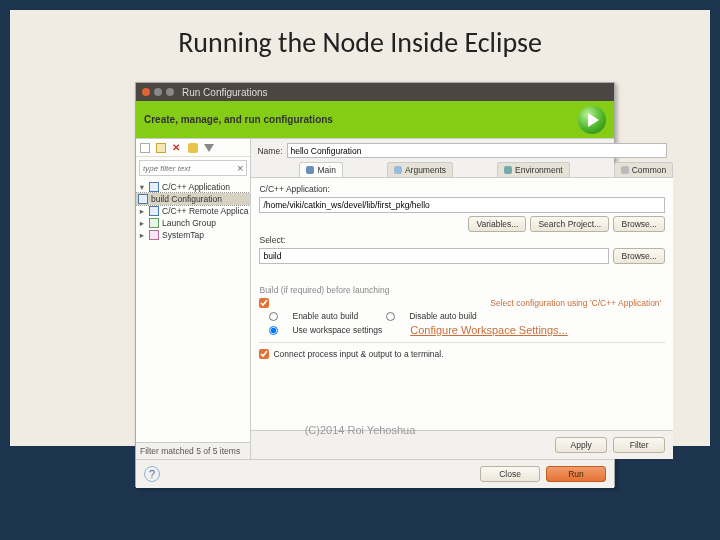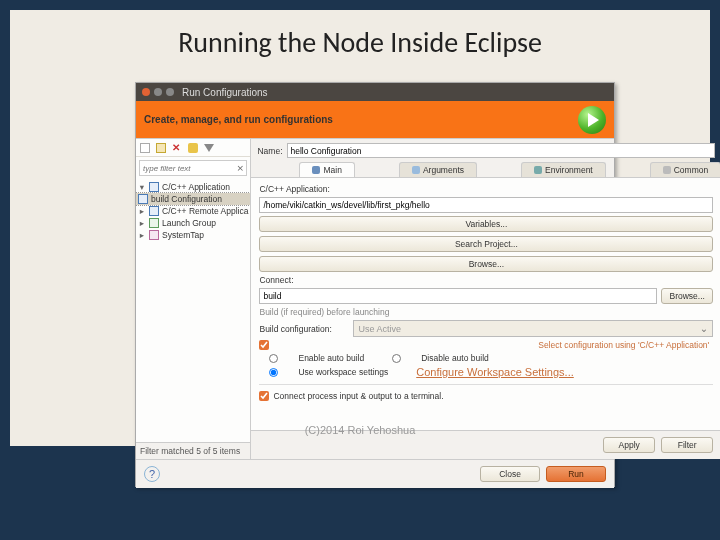--- a/index.html
+++ b/index.html
@@ -34,21 +34,21 @@
   .tb-dots { display: flex; gap: 4px; margin-left: 6px; }
   .dot { width: 8px; height: 8px; border-radius: 50%; }
   .dot.r { background: #e26234; }
   .dot.g { background: #888; }
   .dot.m { background: #888; }
   .tb-label { color: #ddd; margin-left: 8px; font-size: 10px; }
   .headerbar {
     height: 38px; display:flex; align-items:center;
     justify-content: space-between; padding: 0 8px;
     border-bottom: 1px solid #ccc;
-    background: #f97316;
+    background: #84cc16;
   }
   .headerbar-title { font-weight: bold; font-size: 10px; color: #333; }
   .runbtn {
     width: 28px; height: 28px; border-radius: 50%;
     background: radial-gradient(circle at 35% 30%, #b6f58e, #4db329 55%, #2b7a12);
     position: relative;
   }
   .runbtn::after {
     content:""; position:absolute; left:10px; top:7px;
     border-left: 11px solid #fff; border-top:7px solid transparent;
@@ -94,54 +94,54 @@
   }
   .rightpane { flex:1; display:flex; flex-direction:column; }
   .namerow { display:flex; align-items:center; gap:4px; padding:4px 6px 2px; }
   .namerow input {
     flex:1; border:1px solid #bbb; height:15px; font-size:8.5px;
     padding:0 3px; background:#fff;
   }
   .tabs { display:flex; border-bottom:1px solid #ccc; padding-left:6px; gap:2px; margin-top:2px; }
   .tab {
     border:1px solid #ccc; border-bottom:none;
-    padding:2px 12px; font-size:8.5px; background:#e6e2d8;
+    padding:2px 6px; font-size:8.5px; background:#e6e2d8;
     display:flex; align-items:center; gap:3px;
     border-radius:3px 3px 0 0;
     margin-left:42px;
   }
   .tab.active { background:#fdfdfc; }
   .tab .tico { width:8px;height:8px; background:#a8c; border-radius:2px; }
   .tab.active .tico { background:#6a8fbd; }
   .form { padding:6px 8px; display:flex; flex-direction:column; gap:3px; background:#fdfdfc; flex:1; }
   .lbl { font-size:8.5px; color:#333; }
-  .lbl.sub { color:#888; }
+  .lbl.sub { color:#888;margin-top:18px; }
   .inputrow { display:flex; gap:4px; }
   .inputrow input, .inputrow select {
     border:1px solid #bbb; height:16px; font-size:8.5px; padding:0 3px; background:#fff;
   }
   .inputrow input { flex:1; }
-  .btnrow { display:flex; justify-content:flex-end; gap:4px;flex-direction:column; }
+  .btnrow { display:flex; justify-content:flex-end; gap:4px; }
   .btn {
     border:1px solid #b8b2a2; background:linear-gradient(#fbf9f3,#ece7d9);
     border-radius:3px; padding:2px 7px; font-size:8.5px; min-width:52px;
     text-align:center; color:#333;
   }
   .btn.primary { background:linear-gradient(#f19d6b,#e57234); border-color:#c55c1f; color:#4a2406; }
   .sep { border-top:1px solid #ddd; margin:3px 0; }
   .combo {
     flex:1; border:1px solid #bbb; height:17px; background:#f1ede3;
     display:flex; align-items:center; padding:0 4px; color:#888;
     justify-content:space-between;
   }
   .combo::after { content:"⌄"; color:#777; font-size:10px; }
   .chk { display:flex; align-items:center; gap:4px; font-size:8.5px; }
   .chk input { width:10px;height:10px; accent-color:#e57234; }
   .crow { display:flex; gap:28px; padding-left:10px; }
-  .radio { display:flex; align-items:center; gap:20px; font-size:8.5px;justify-content:space-between; }
+  .radio { display:flex; align-items:center; gap:14px; font-size:8.5px;justify-content:space-between; }
   .radio input { width:9px;height:9px; }
   .link { color:#c86f3b; font-size:11px; text-decoration:underline; }
   .applyrow {
     border-top:1px solid #ccc; padding:6px 8px;
     display:flex; justify-content:flex-end; gap:6px;
     background:#f3f1ee;
   }
   .bottombar {
     border-top:1px solid #ccc; padding:6px 8px;
     display:flex; align-items:center;
@@ -249,34 +249,28 @@
           <span class="lbl">C/C++ Application:</span>
           <div class="inputrow">
             <input value="/home/viki/catkin_ws/devel/lib/first_pkg/hello" style="">
           </div>
           <div class="btnrow">
             <span class="btn">Variables...</span>
             <span class="btn">Search Project...</span>
             <span class="btn">Browse...</span>
           </div>
 
-          <span class="lbl">Connect:</span>
+          <span class="lbl">Select:</span>
           <div class="inputrow">
             <input value="build" style="">
             <span class="btn">Browse...</span>
           </div>
 
           <span class="lbl sub">Build (if required) before launching</span>
 
-          <div class="inputrow" style="align-items:center">
-            <span class="lbl" style="width:90px">Build configuration:</span>
-            <div class="combo muted">
-                <span>Use Active</span>
-              </div>
-          </div>
 
           <div class="chk orange" style="justify-content:space-between; padding-right:4px">
             <input type="checkbox" checked="" style="">
             <span>Select configuration using 'C/C++ Application'</span>
           </div>
 
           <div class="crow">
             <label class="radio">
               <input type="radio" name="ab" style="">
                 <span>Enable auto build</span>

